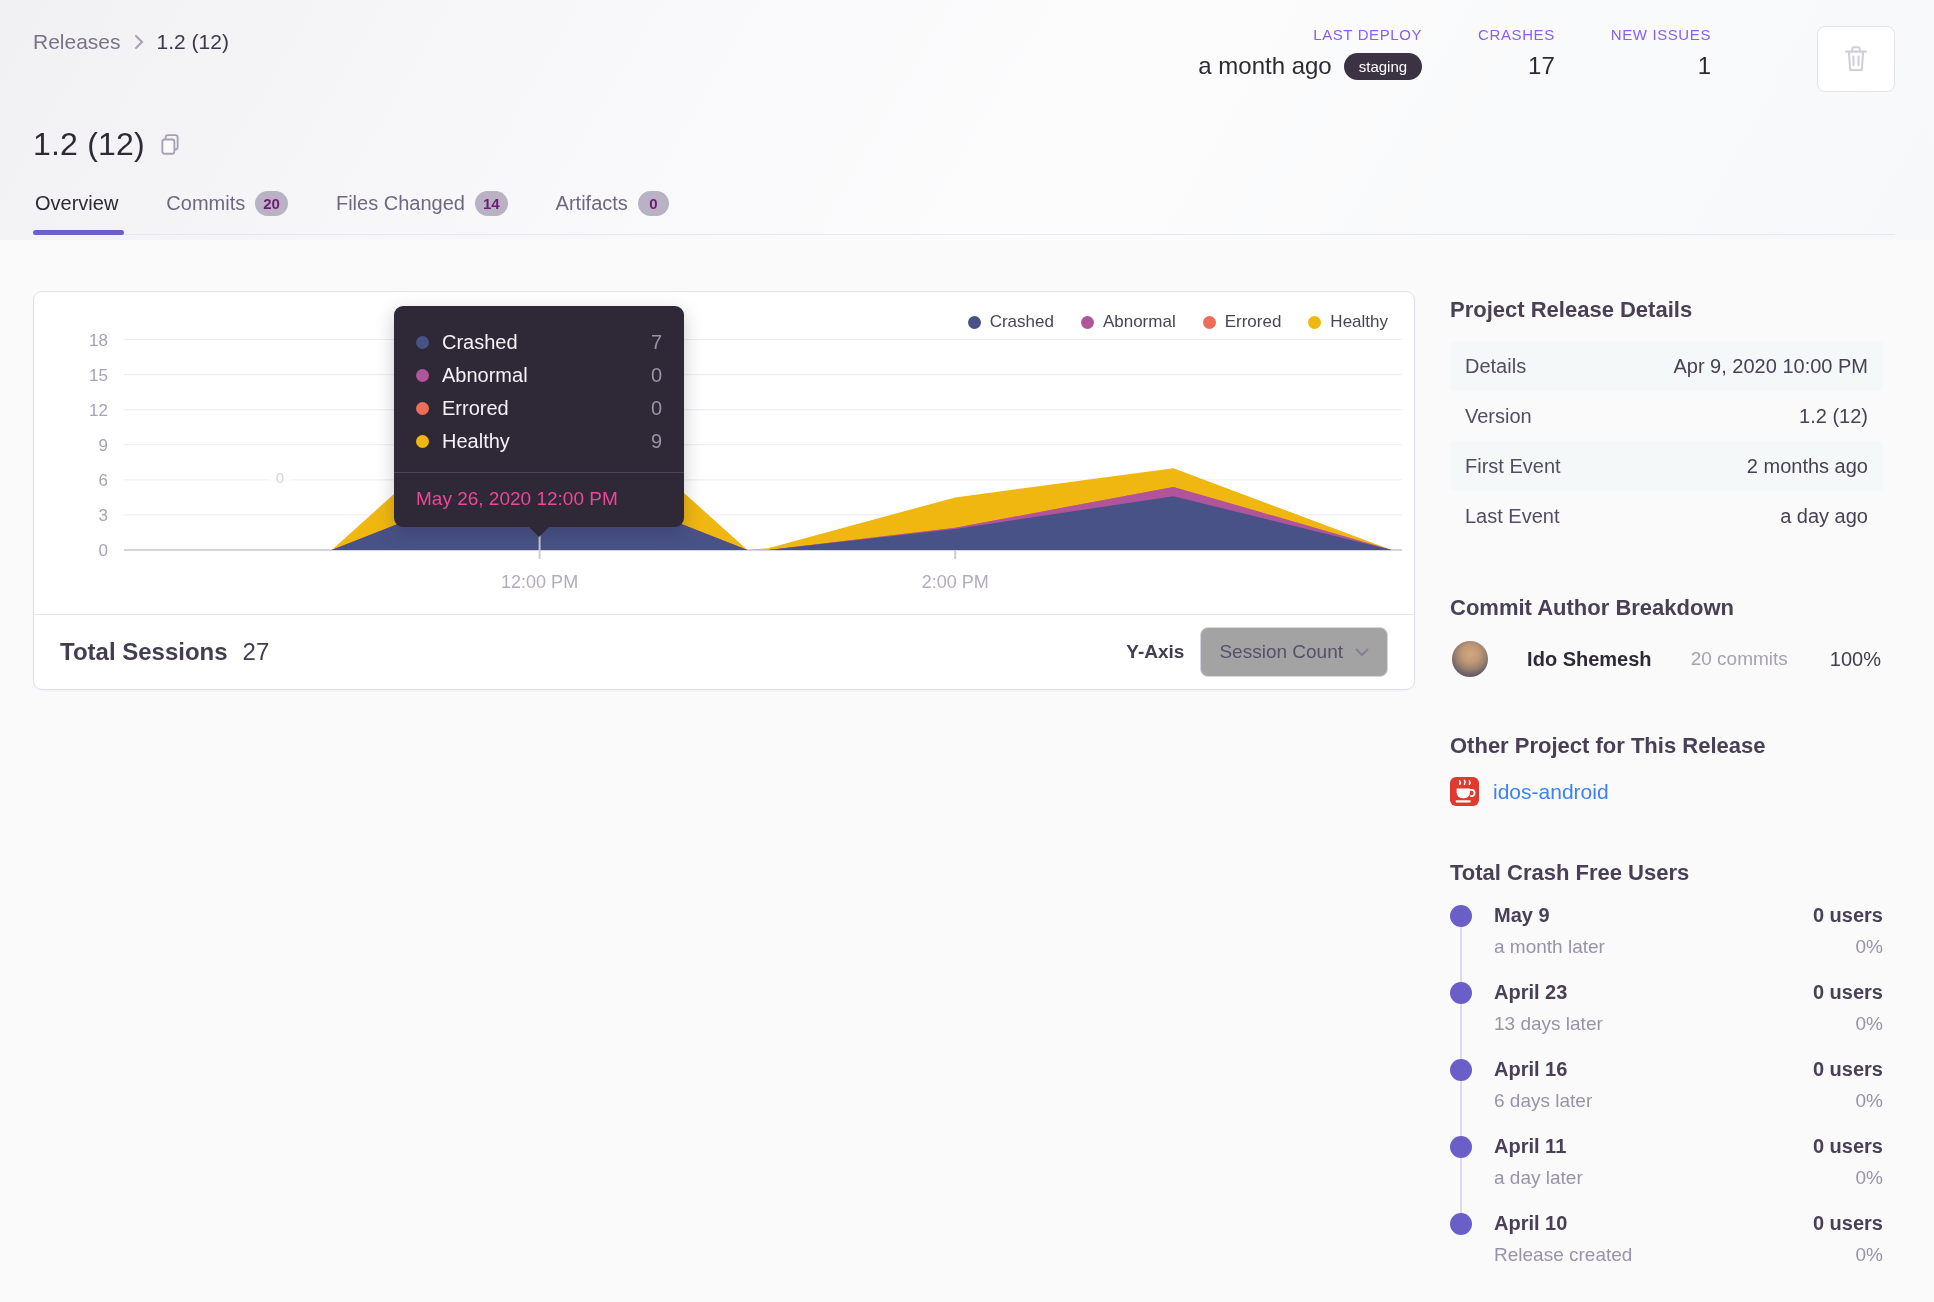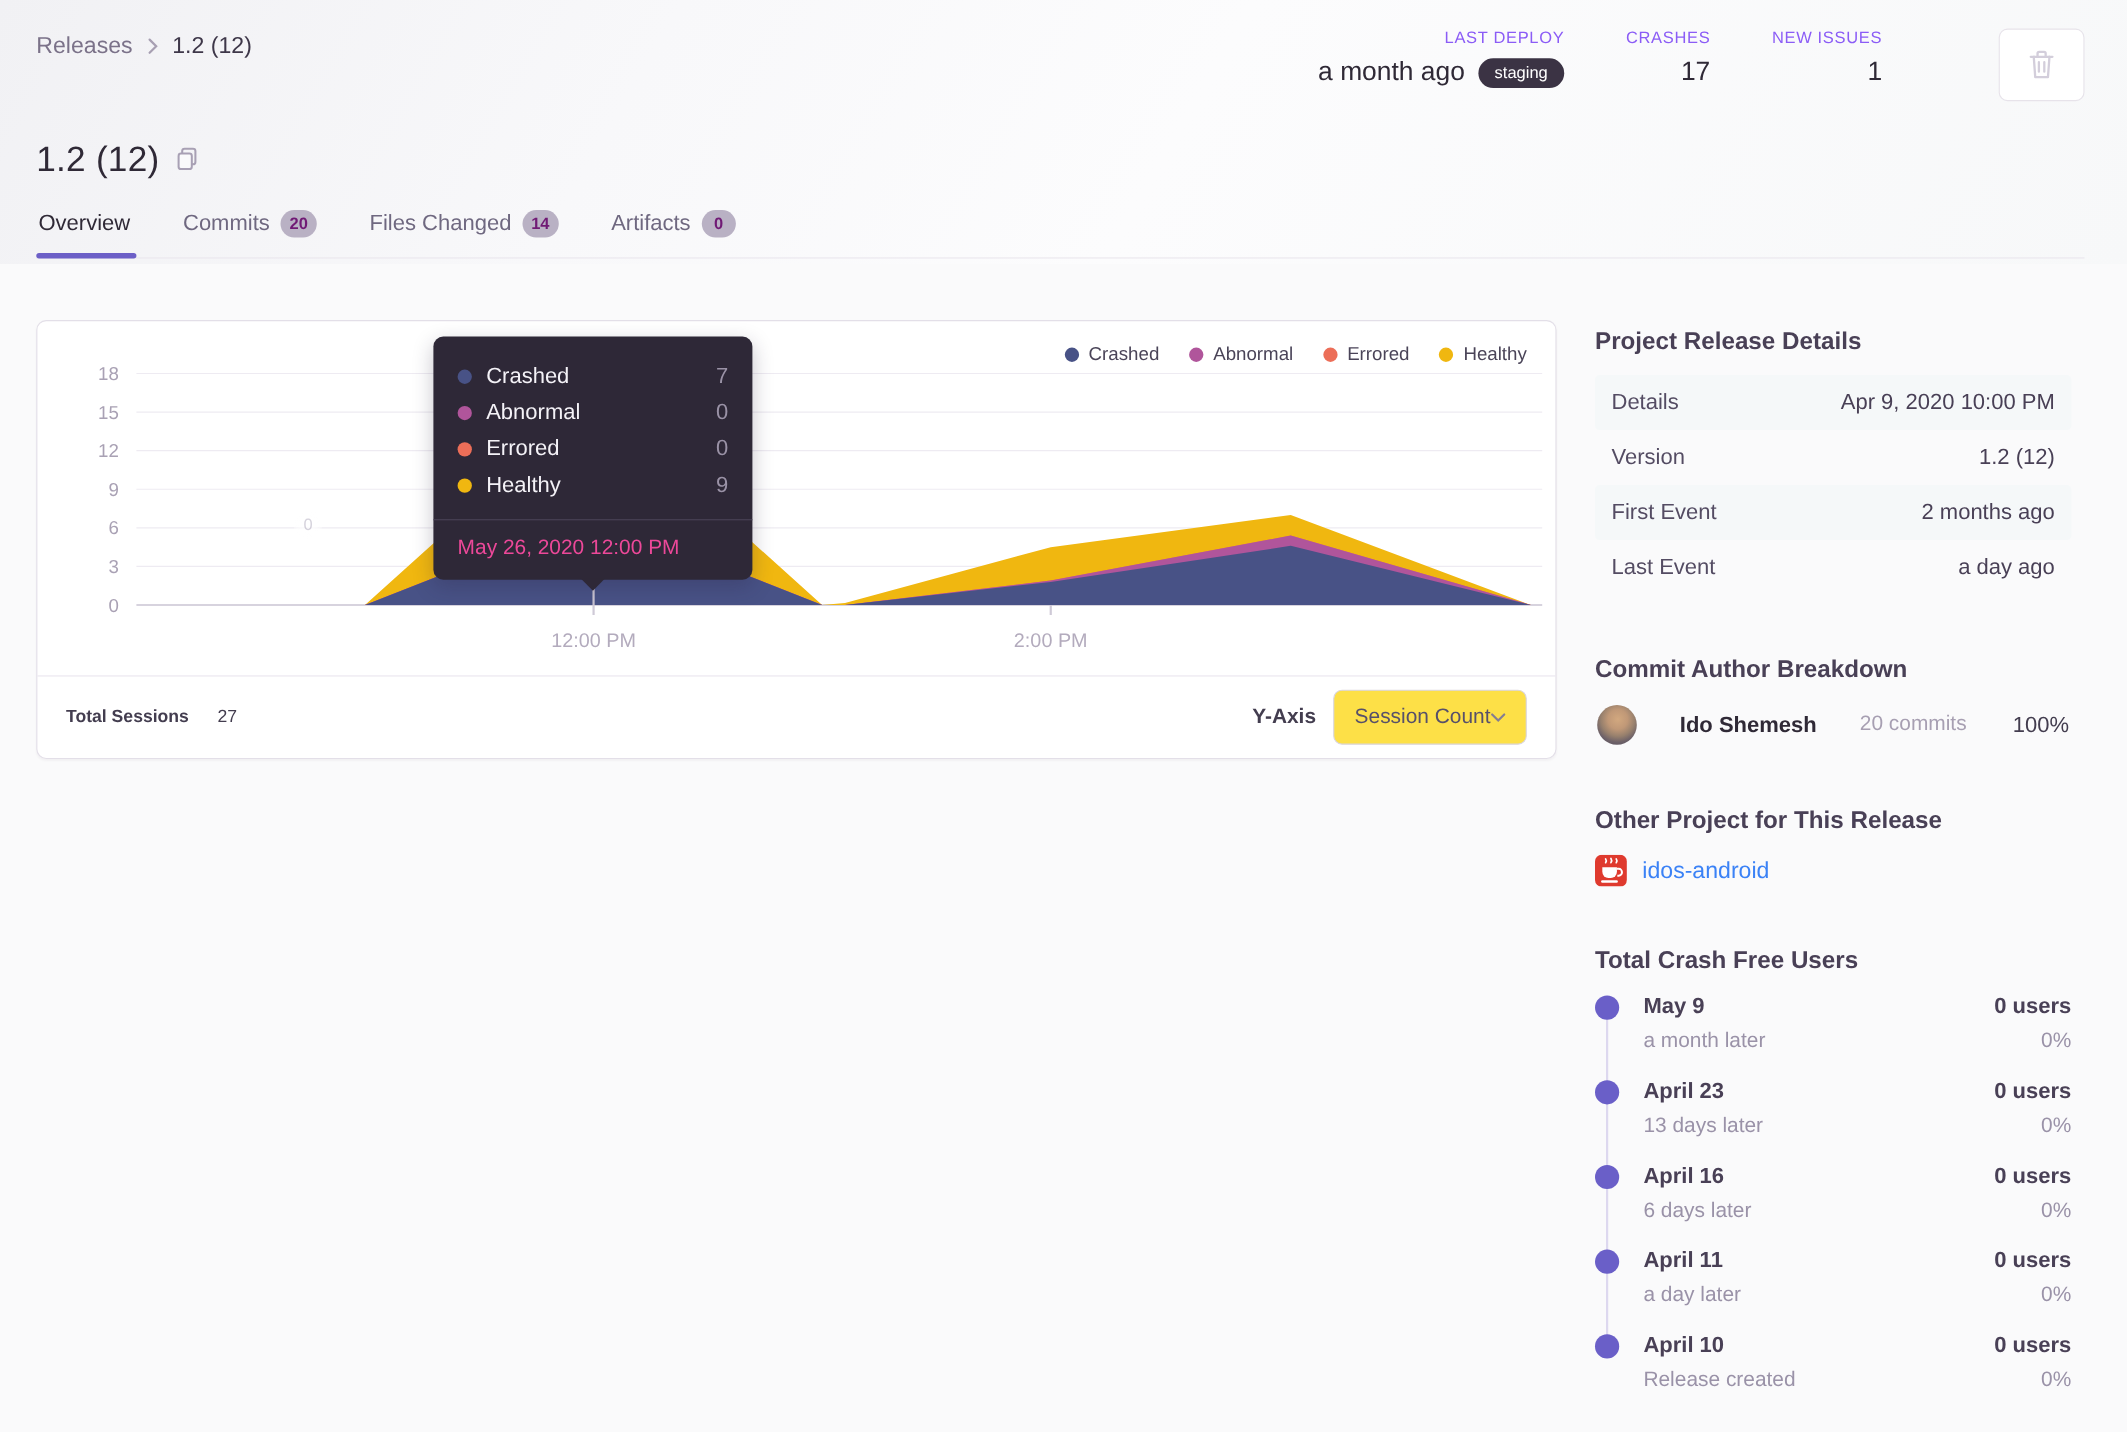--- a/index.html
+++ b/index.html
@@ -64,27 +64,27 @@
   .tt-rows{ padding:20px 22px 14px; }
   .tt-row{ display:flex; align-items:center; gap:13px; height:33px; }
   .tt-name{ color:#f4f2f7; font-size:20px; flex:1; }
   .tt-val{ color:#9a92a6; font-size:20px; }
   .tt-footer{ border-top:1px solid #4a4458; padding:15px 22px 17px; color:#ec4899; font-size:19px; }
   .tt-caret{ position:absolute; left:50%; bottom:-10px; margin-left:-11px; width:0; height:0;
     border-left:11px solid transparent; border-right:11px solid transparent; border-top:11px solid #2e2837; }
 
   .chart-footer{ border-top:1px solid #e9e5ee; height:75px; display:flex; align-items:center;
     justify-content:space-between; padding:0 26px; }
-  .cf-left{ display:flex; align-items:baseline; gap:26px; font-size:16px; }
+  .cf-left{ display:flex; align-items:baseline; gap:15px; font-size:24px; }
   .cf-label{ font-weight:700; color:#433d4f; }
   .cf-value{ color:#433d4f; }
   .cf-right{ display:flex; align-items:center; gap:16px; }
   .yaxis-label{ font-size:19px; font-weight:700; color:#433d4f; }
-  .select-btn{ background:#fde047; border:1px solid #d9d5e0; border-radius:8px; padding:13px 18px;
-    font-size:19px; color:#57506a; display:flex; align-items:center; cursor:pointer; }
+  .select-btn{ background:#a3a3a3; border:1px solid #d9d5e0; border-radius:8px; padding:13px 18px;
+    font-size:19px; color:#57506a; display:flex; align-items:center; gap:12px; cursor:pointer; }
   .chev{ color:#857e92; display:flex; }
   .avatar{ width:42px; height:42px; border-radius:50%; flex:none;
     background:radial-gradient(circle at 52% 36%, #d2a87f 0%, #c09877 30%, #97806d 52%, #6d6168 70%, #4d4757 100%); }
   .avatar.small{ width:36px; height:36px; }
 
   .java-icon{ width:29px; height:29px; flex:none; display:block; }
 
   
   .sidebar{ padding-top:6px; }
   .sb-h{ font-size:22px; font-weight:700; color:#494056; margin-bottom:18px; }

